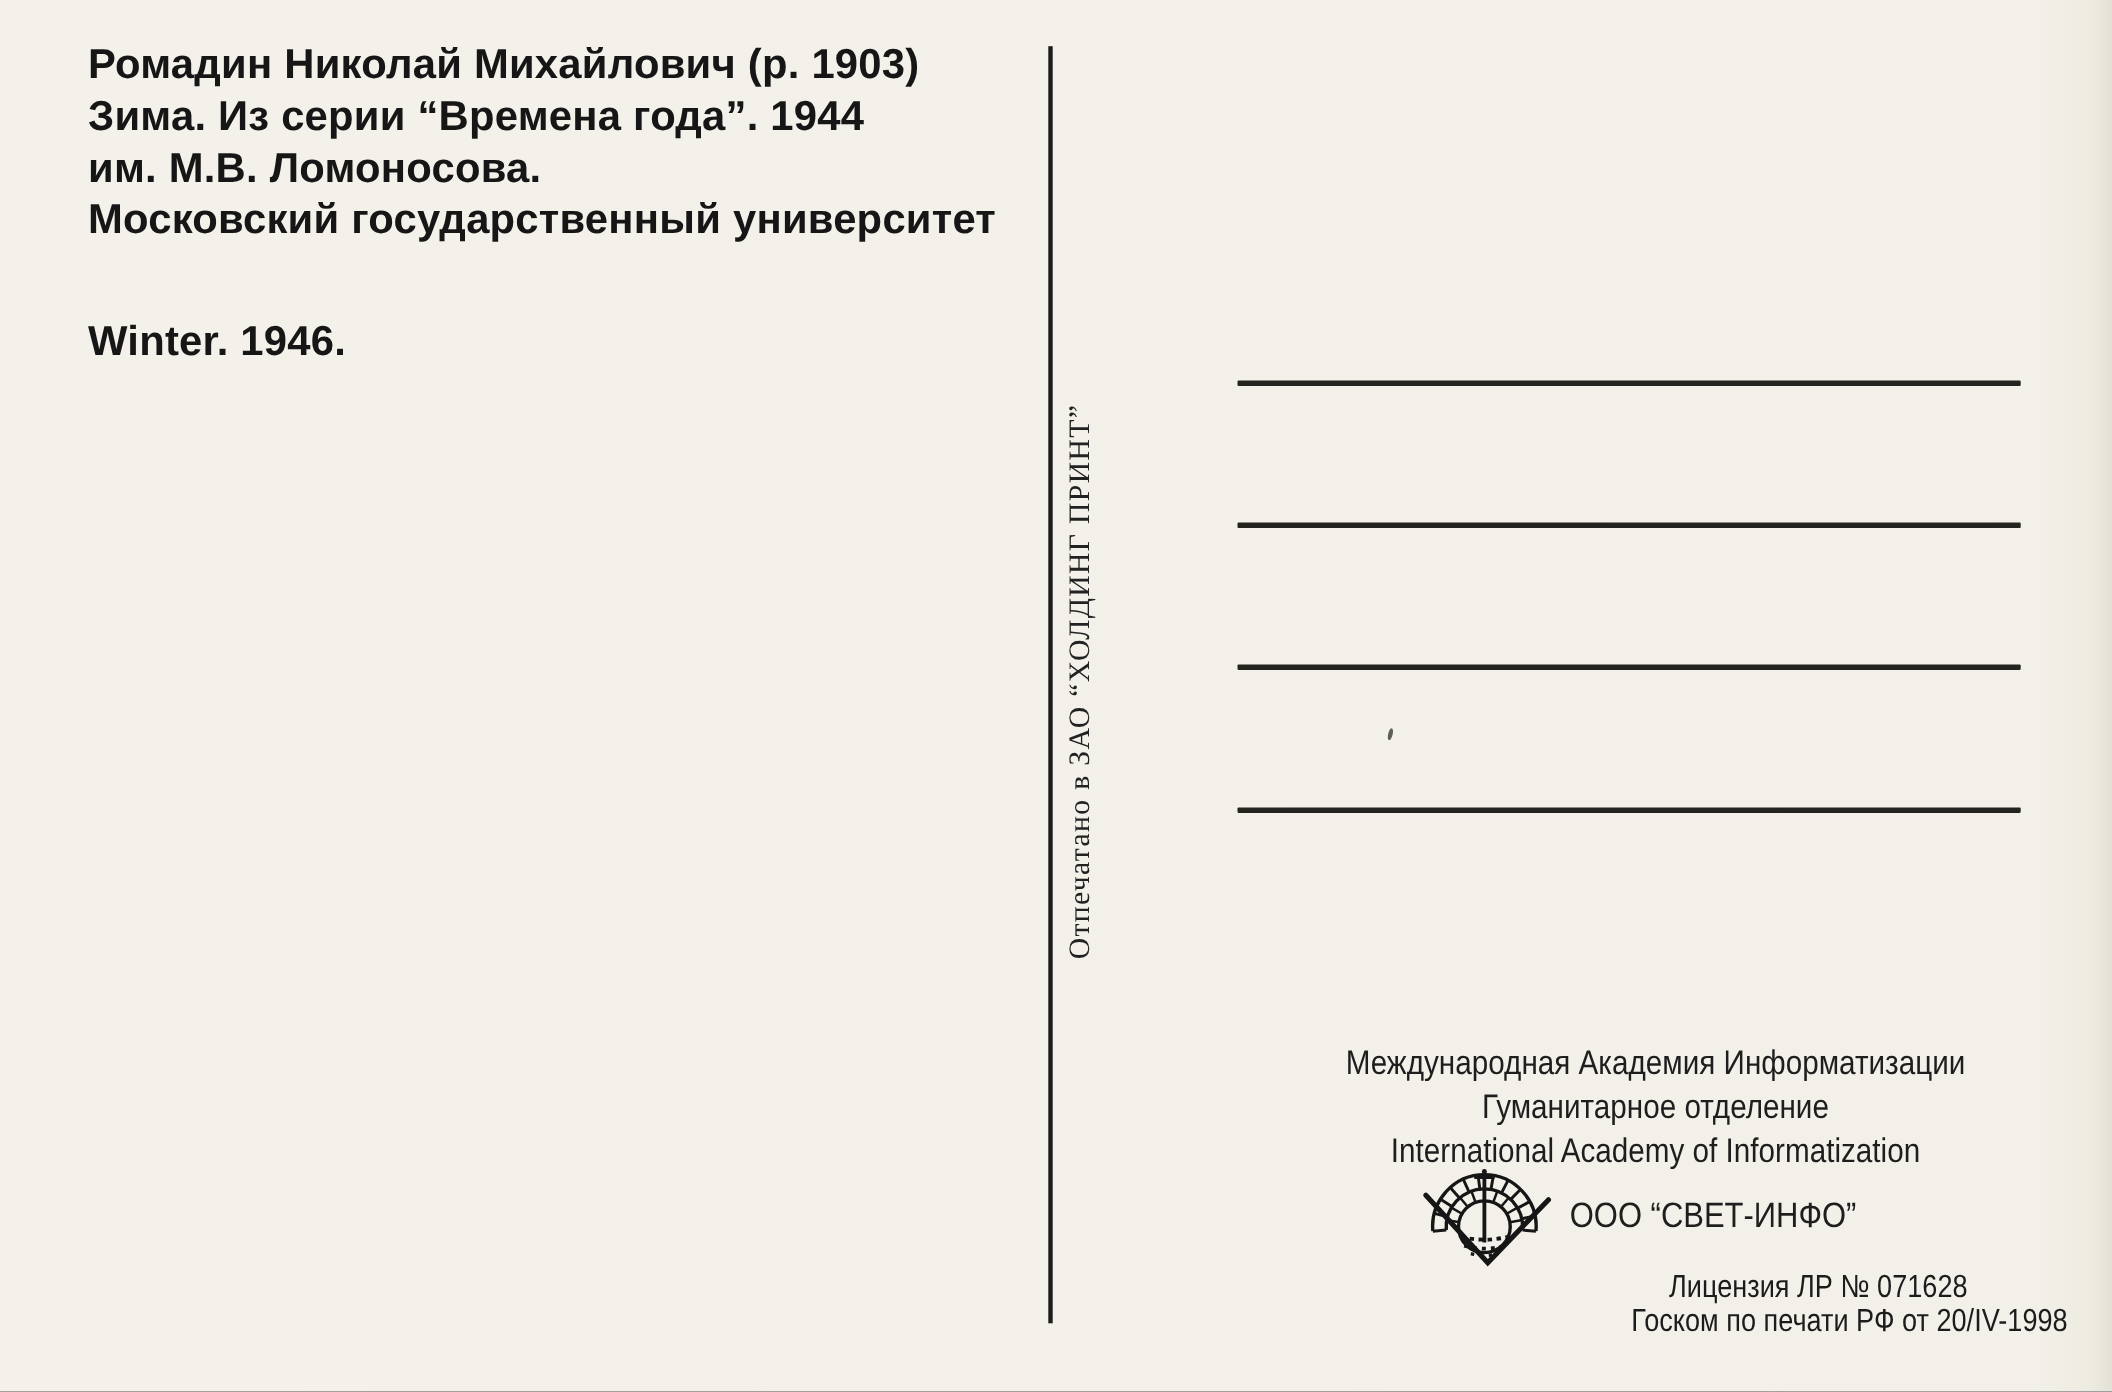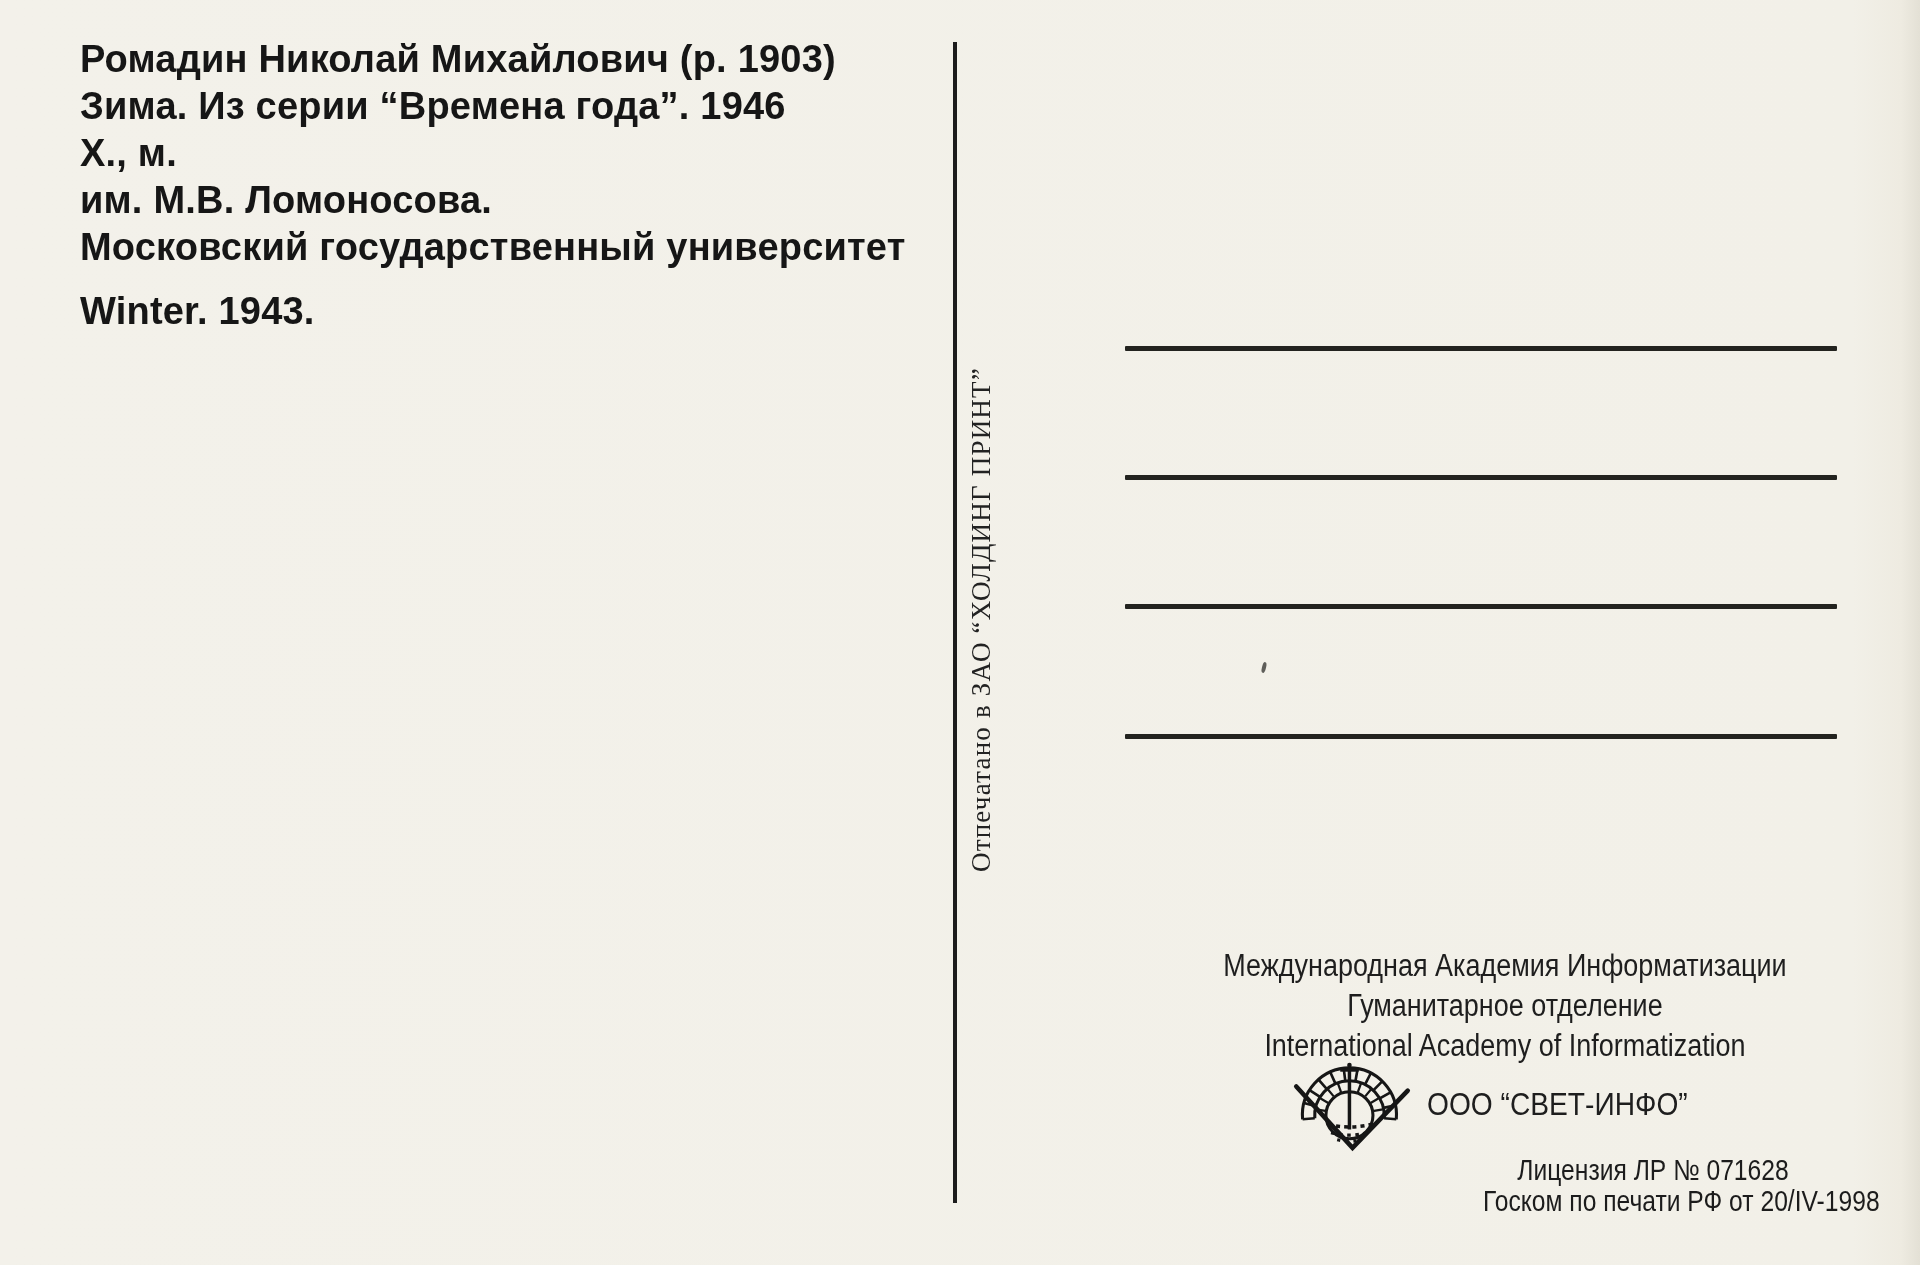--- a/index.html
+++ b/index.html
@@ -123,28 +123,27 @@
     opacity: 0.8;
   }
 </style>
 </head>
 <body>
 
 <div class="postcard">
 
   <div class="caption caption-ru">
     <div>Ромадин Николай Михайлович (р. 1903)</div>
-    <div>Зима. Из серии “Времена года”. 1946</div>
-    <div>Х., м.</div>
+    <div>Зима. Из серии “Времена года”. 1944</div>
     <div>им. М.В. Ломоносова.</div>
     <div>Московский государственный университет</div>
   </div>
 
   <div class="caption caption-en">
-    <div>Winter. 1943.</div>
+    <div>Winter. 1946.</div>
   </div>
 
   <div class="divider"></div>
 
   <div class="printed-by">Отпечатано в ЗАО “ХОЛДИНГ ПРИНТ”</div>
 
   <div class="address-line l1"></div>
   <div class="address-line l2"></div>
   <div class="address-line l3"></div>
   <div class="address-line l4"></div>

